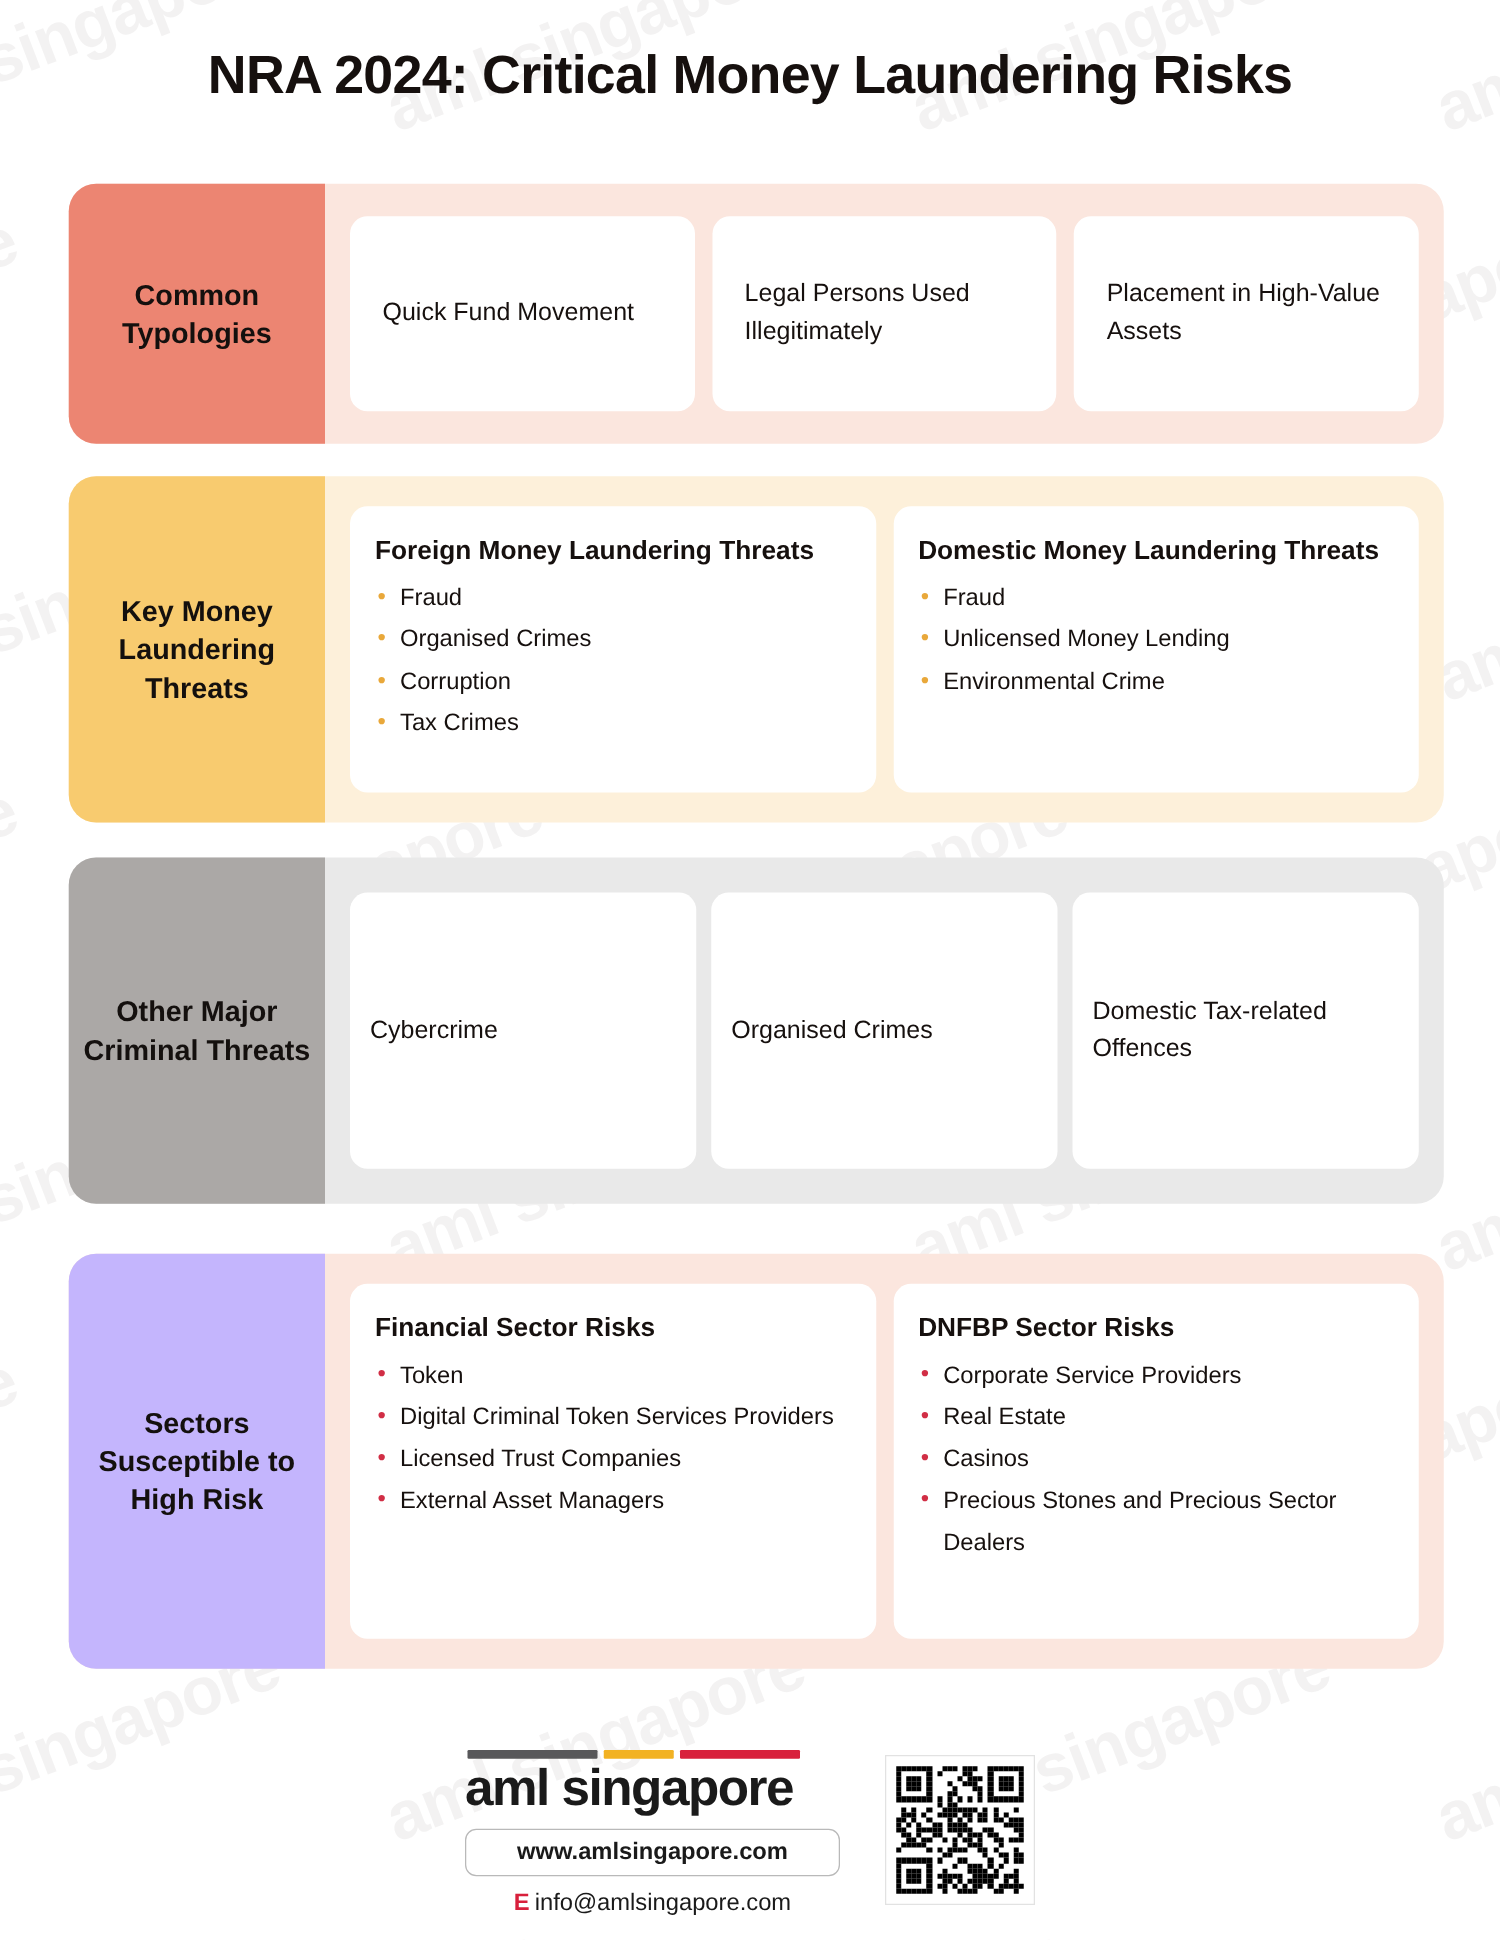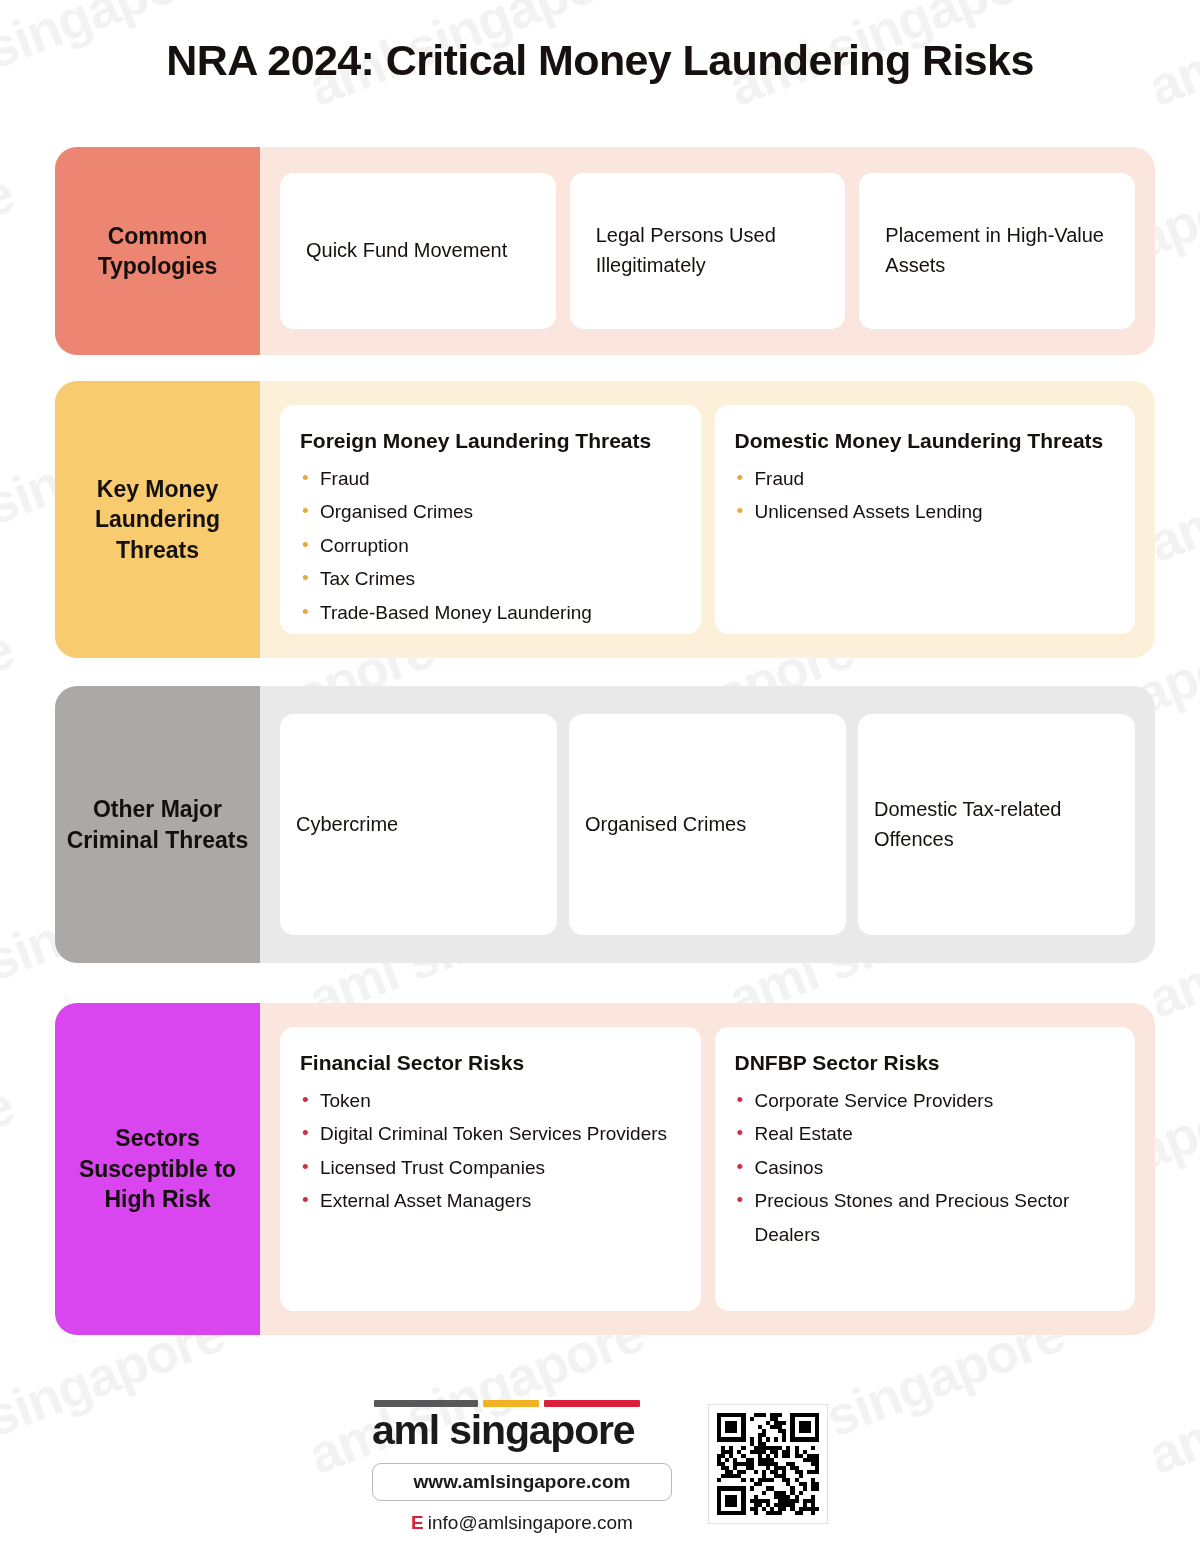--- a/index.html
+++ b/index.html
@@ -145,21 +145,21 @@
   #row-threats .row-label { background: #F8CB6F; }
 
   
   #row-criminal { top: 686px; height: 277px; background: #E9E9E9; }
   #row-criminal .row-label { background: #ABA8A6; }
   #row-criminal .row-body { gap: 12px; padding: 28px 20px; }
   #row-criminal .card { padding: 20px 16px; }
 
   
   #row-sectors { top: 1003px; height: 332px; background: #FBE6DE; }
-  #row-sectors .row-label { background: #d946ef; }
+  #row-sectors .row-label { background: #c4b5fd; }
 
   
   #footer {
     position: absolute;
     left: 0; top: 1400px;
     width: 1200px;
     display: flex;
     justify-content: center;
     align-items: flex-start;
     gap: 36px;
@@ -283,29 +283,29 @@
     <div class="row-label">Key Money Laundering Threats</div>
     <div class="row-body">
 
       <div class="list-card bullets-amber">
         <h3>Foreign Money Laundering Threats</h3>
         <ul>
           <li>Fraud</li>
           <li>Organised Crimes</li>
           <li>Corruption</li>
           <li>Tax Crimes</li>
-          <li>Trade-Based Money Laundering</li>
         </ul>
       </div>
 
       <div class="list-card bullets-amber">
         <h3>Domestic Money Laundering Threats</h3>
         <ul>
           <li>Fraud</li>
-          <li>Unlicensed Assets Lending</li>
+          <li>Unlicensed Money Lending</li>
+          <li>Environmental Crime</li>
         </ul>
       </div>
 
     </div>
   </div>
 
   <div class="row" id="row-criminal">
     <div class="row-label">Other Major Criminal Threats</div>
     <div class="row-body">
       <div class="card">Cybercrime</div>

